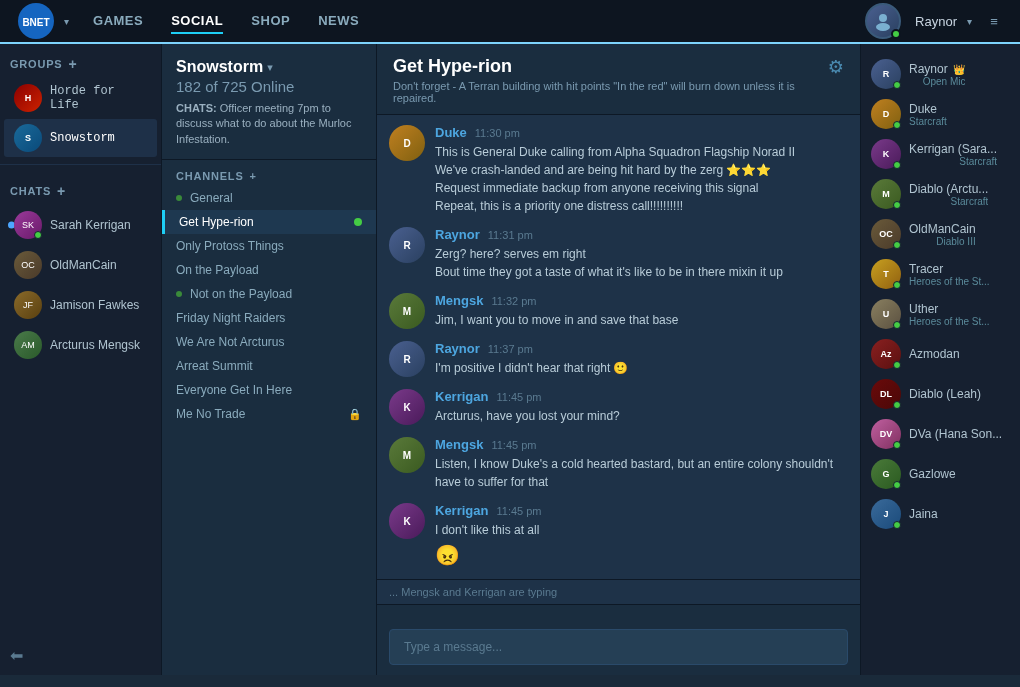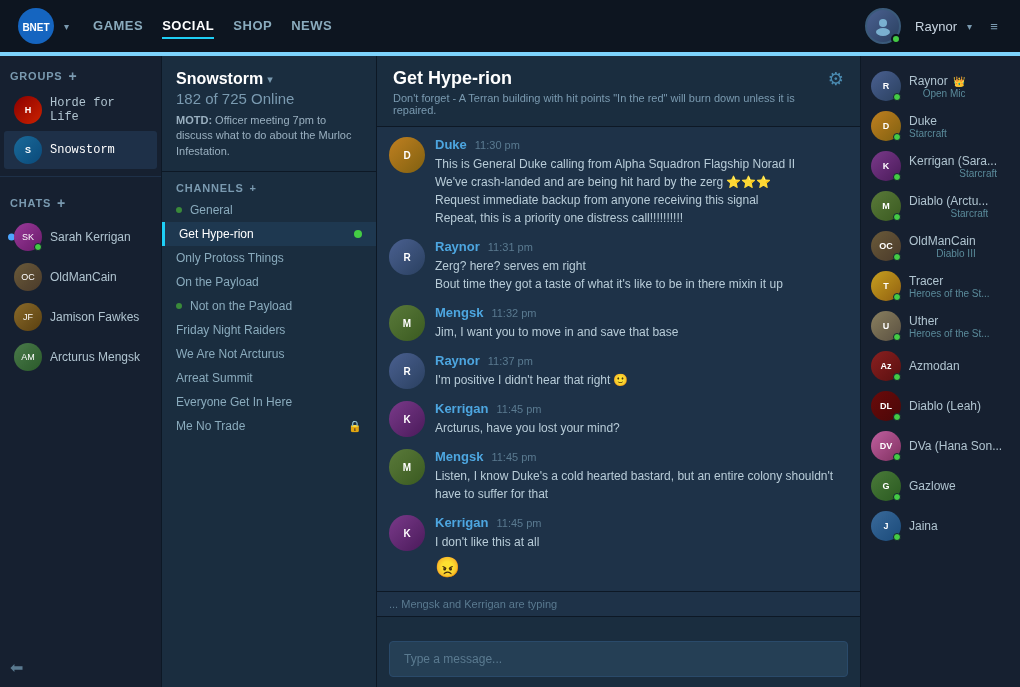--- a/index.html
+++ b/index.html
@@ -8,43 +8,43 @@
       height: 687px;
       overflow: hidden;
       font-family: 'Arial', sans-serif;
       background: #1a2a3a;
       color: #c8d4e0;
       font-size: 13px;
     }
 
     
     .top-nav {
-      height: 56px;
+      height: 44px;
       background: #0d1520;
       display: flex;
       align-items: center;
       padding: 0 12px;
-      border-bottom: 4px solid #7dd3fc;
+      border-bottom: 2px solid #7dd3fc;
     }
     .blizzard-logo {
       width: 48px;
       height: 48px;
       display: flex;
       align-items: center;
       justify-content: center;
       margin-right: 4px;
     }
     .blizzard-logo svg { width: 38px; height: 38px; }
     .nav-dropdown-arrow {
       color: #7a9ab0;
       font-size: 10px;
       margin-right: 24px;
       cursor: pointer;
     }
-    .nav-links { display: flex; gap: 19px; flex: 1; }
+    .nav-links { display: flex; gap: 28px; flex: 1; }
     .nav-link {
       color: #8aabbd;
       text-transform: uppercase;
       font-size: 13px;
       font-weight: 600;
       letter-spacing: 0.5px;
       cursor: pointer;
       padding: 4px 0;
     }
     .nav-link.active { color: #ffffff; border-bottom: 2px solid #1ecef5; }
@@ -375,21 +375,21 @@
   </div>
 
   <div class="channel-sidebar">
     <div class="group-header">
       <div class="group-title-row">
         <span class="group-title">Snowstorm</span>
         <span class="group-title-arrow">▾</span>
       </div>
       <div class="group-online">182 of 725 Online</div>
       <div class="motd-text">
-        <strong>MOTD:</strong>
+        <strong>CHATS:</strong>
         <span>Officer meeting 7pm to discuss what to do about the Murloc Infestation.</span>
       </div>
     </div>
 
     <div class="channels-header">
       <span>CHANNELS</span>
       <span class="add-btn">+</span>
     </div>
 
     <div class="channel-item">

